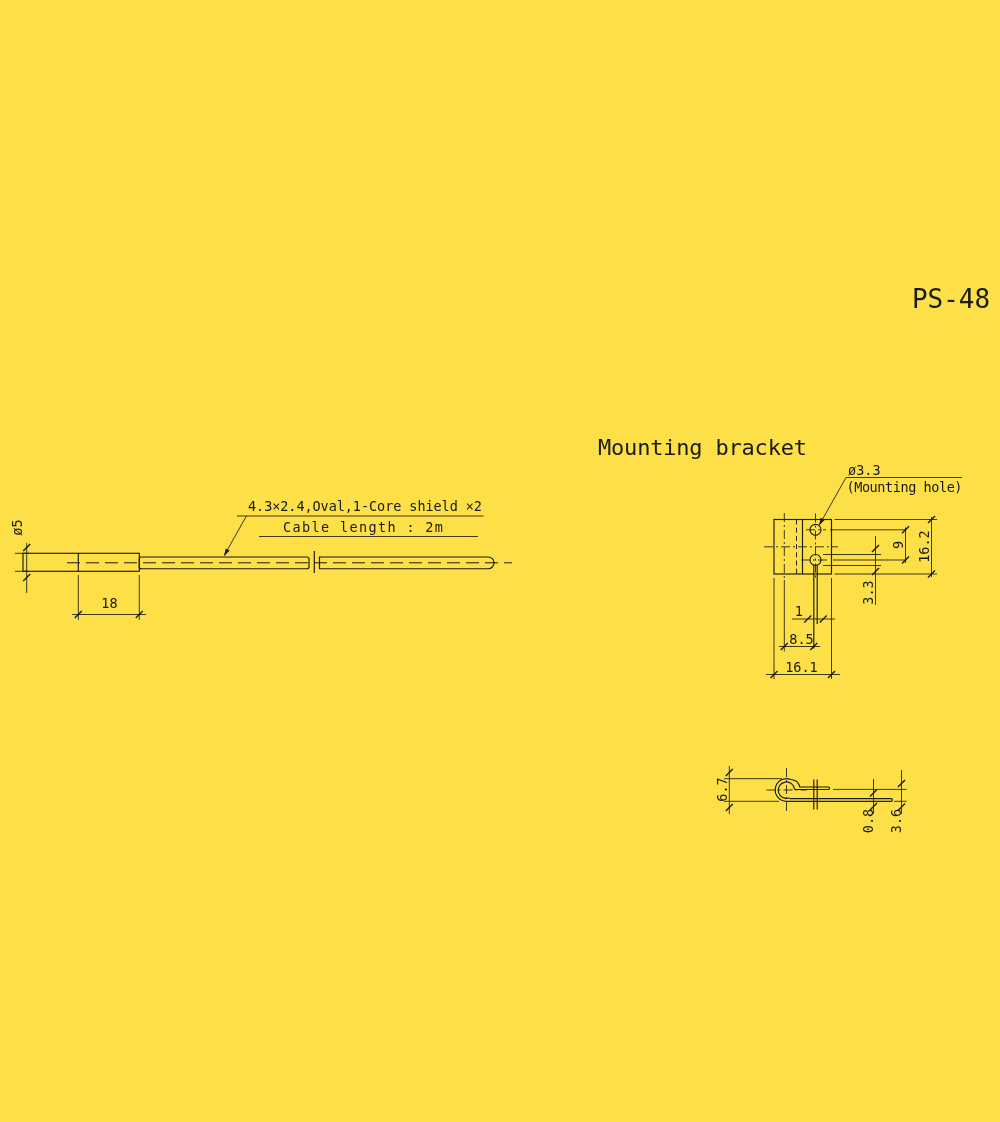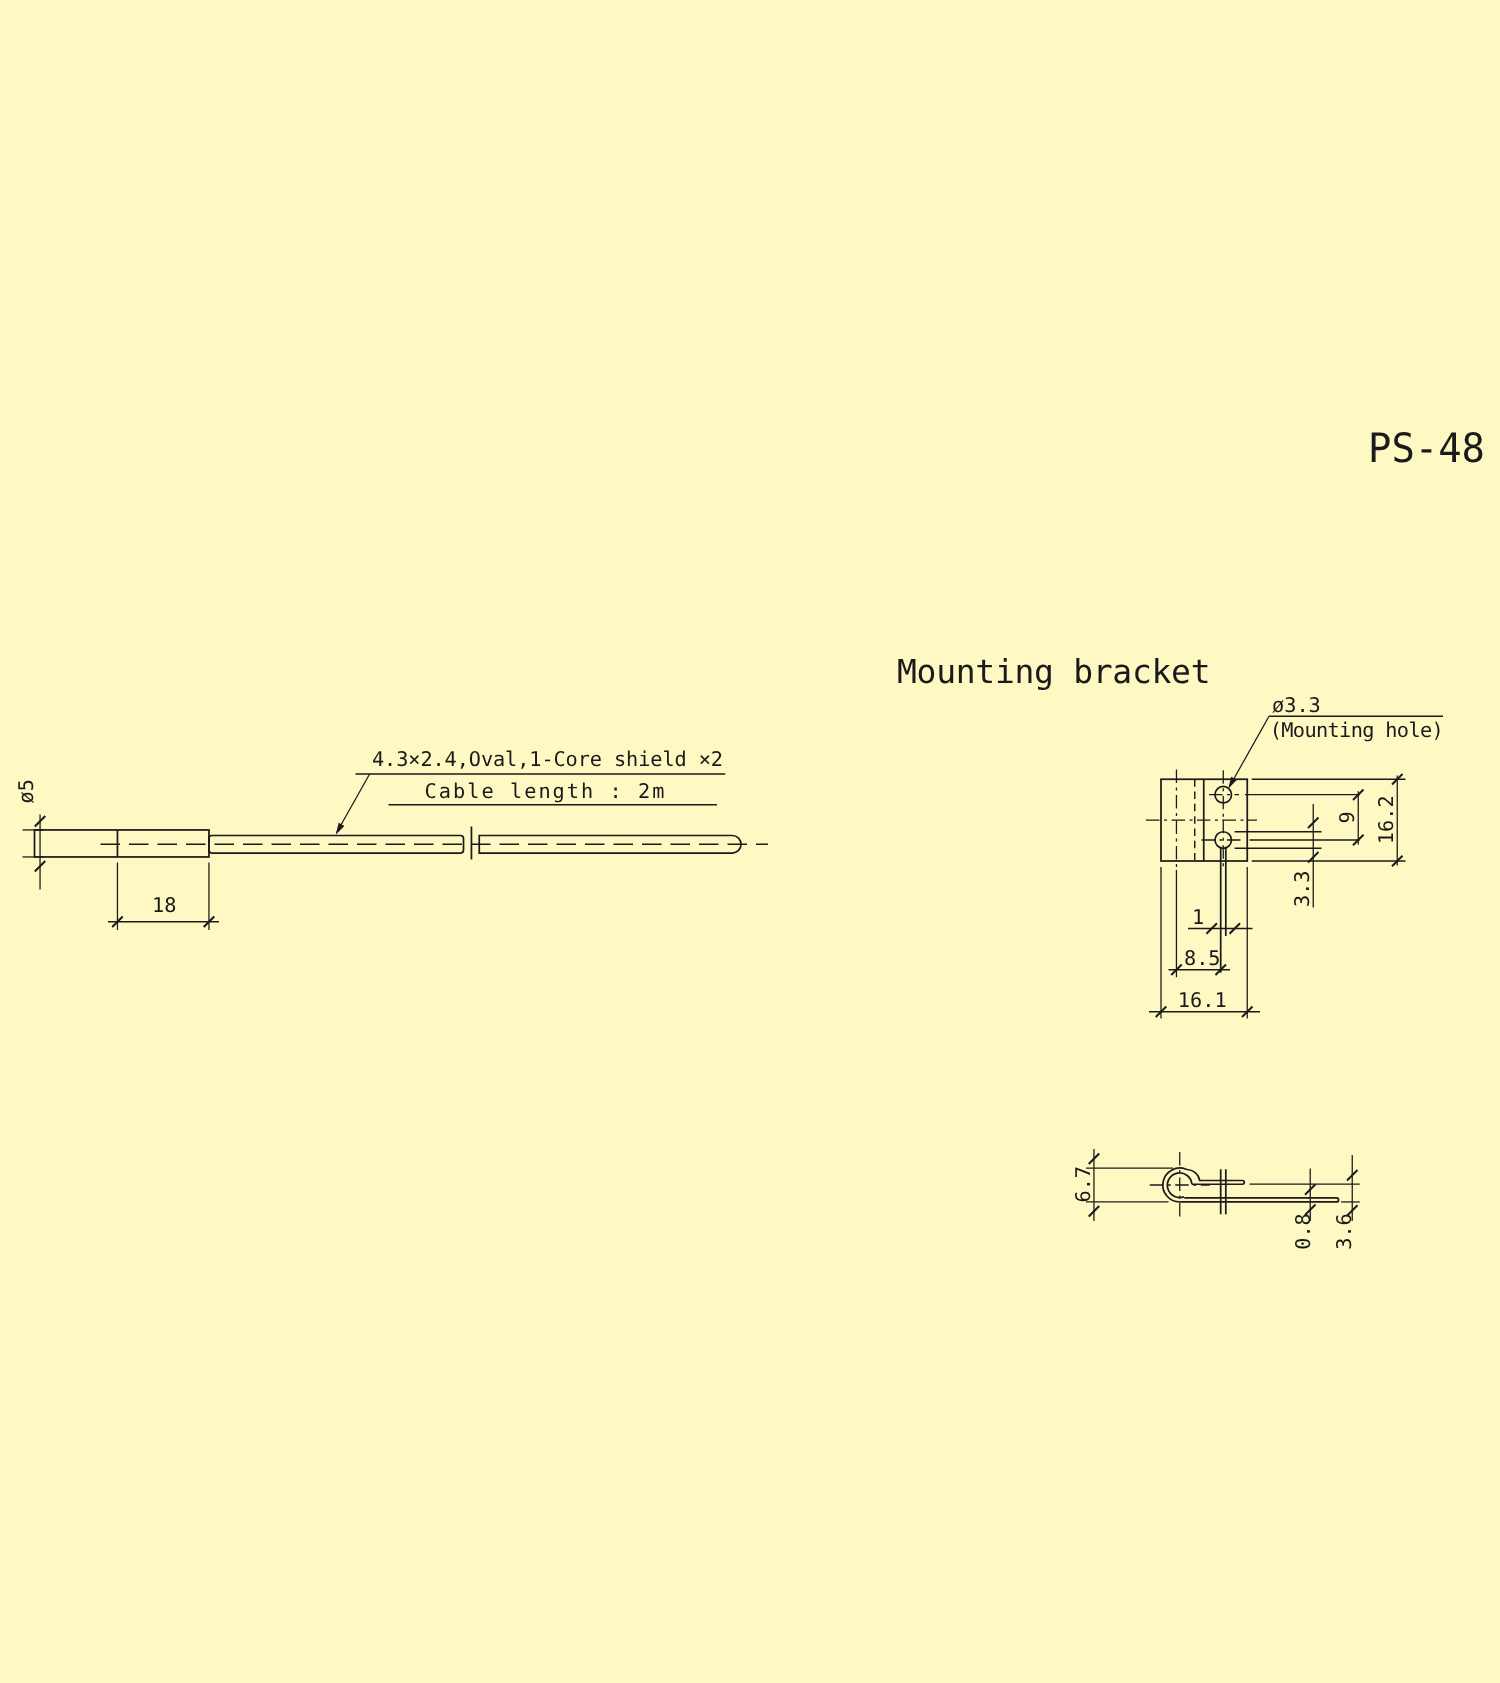--- a/index.html
+++ b/index.html
@@ -1,16 +1,16 @@
 <!DOCTYPE html>
 <html><head>
 <meta charset="utf-8">
 <style>
   html,body{margin:0;padding:0;background:#ffffff;}
-  .sheet{position:relative;width:1000px;height:1122px;background:#fef9c3;overflow:hidden;}
+  .sheet{position:relative;width:1000px;height:1122px;background:#fde047;overflow:hidden;}
   svg{position:absolute;left:0;top:0;}
   svg text{
     font-family:"DejaVu Sans Mono","Liberation Mono",monospace;
     fill:#1a1a1a;
     font-weight:400;
   }
   .obj{stroke:#1a1a1a;stroke-width:1.15;fill:none;}
   .thin{stroke:#1a1a1a;stroke-width:0.85;fill:none;}
   .cl{stroke:#1a1a1a;stroke-width:0.85;fill:none;stroke-dasharray:9 3 2 3;}
   .hid{stroke:#1a1a1a;stroke-width:0.95;fill:none;stroke-dasharray:5 3.2;}

